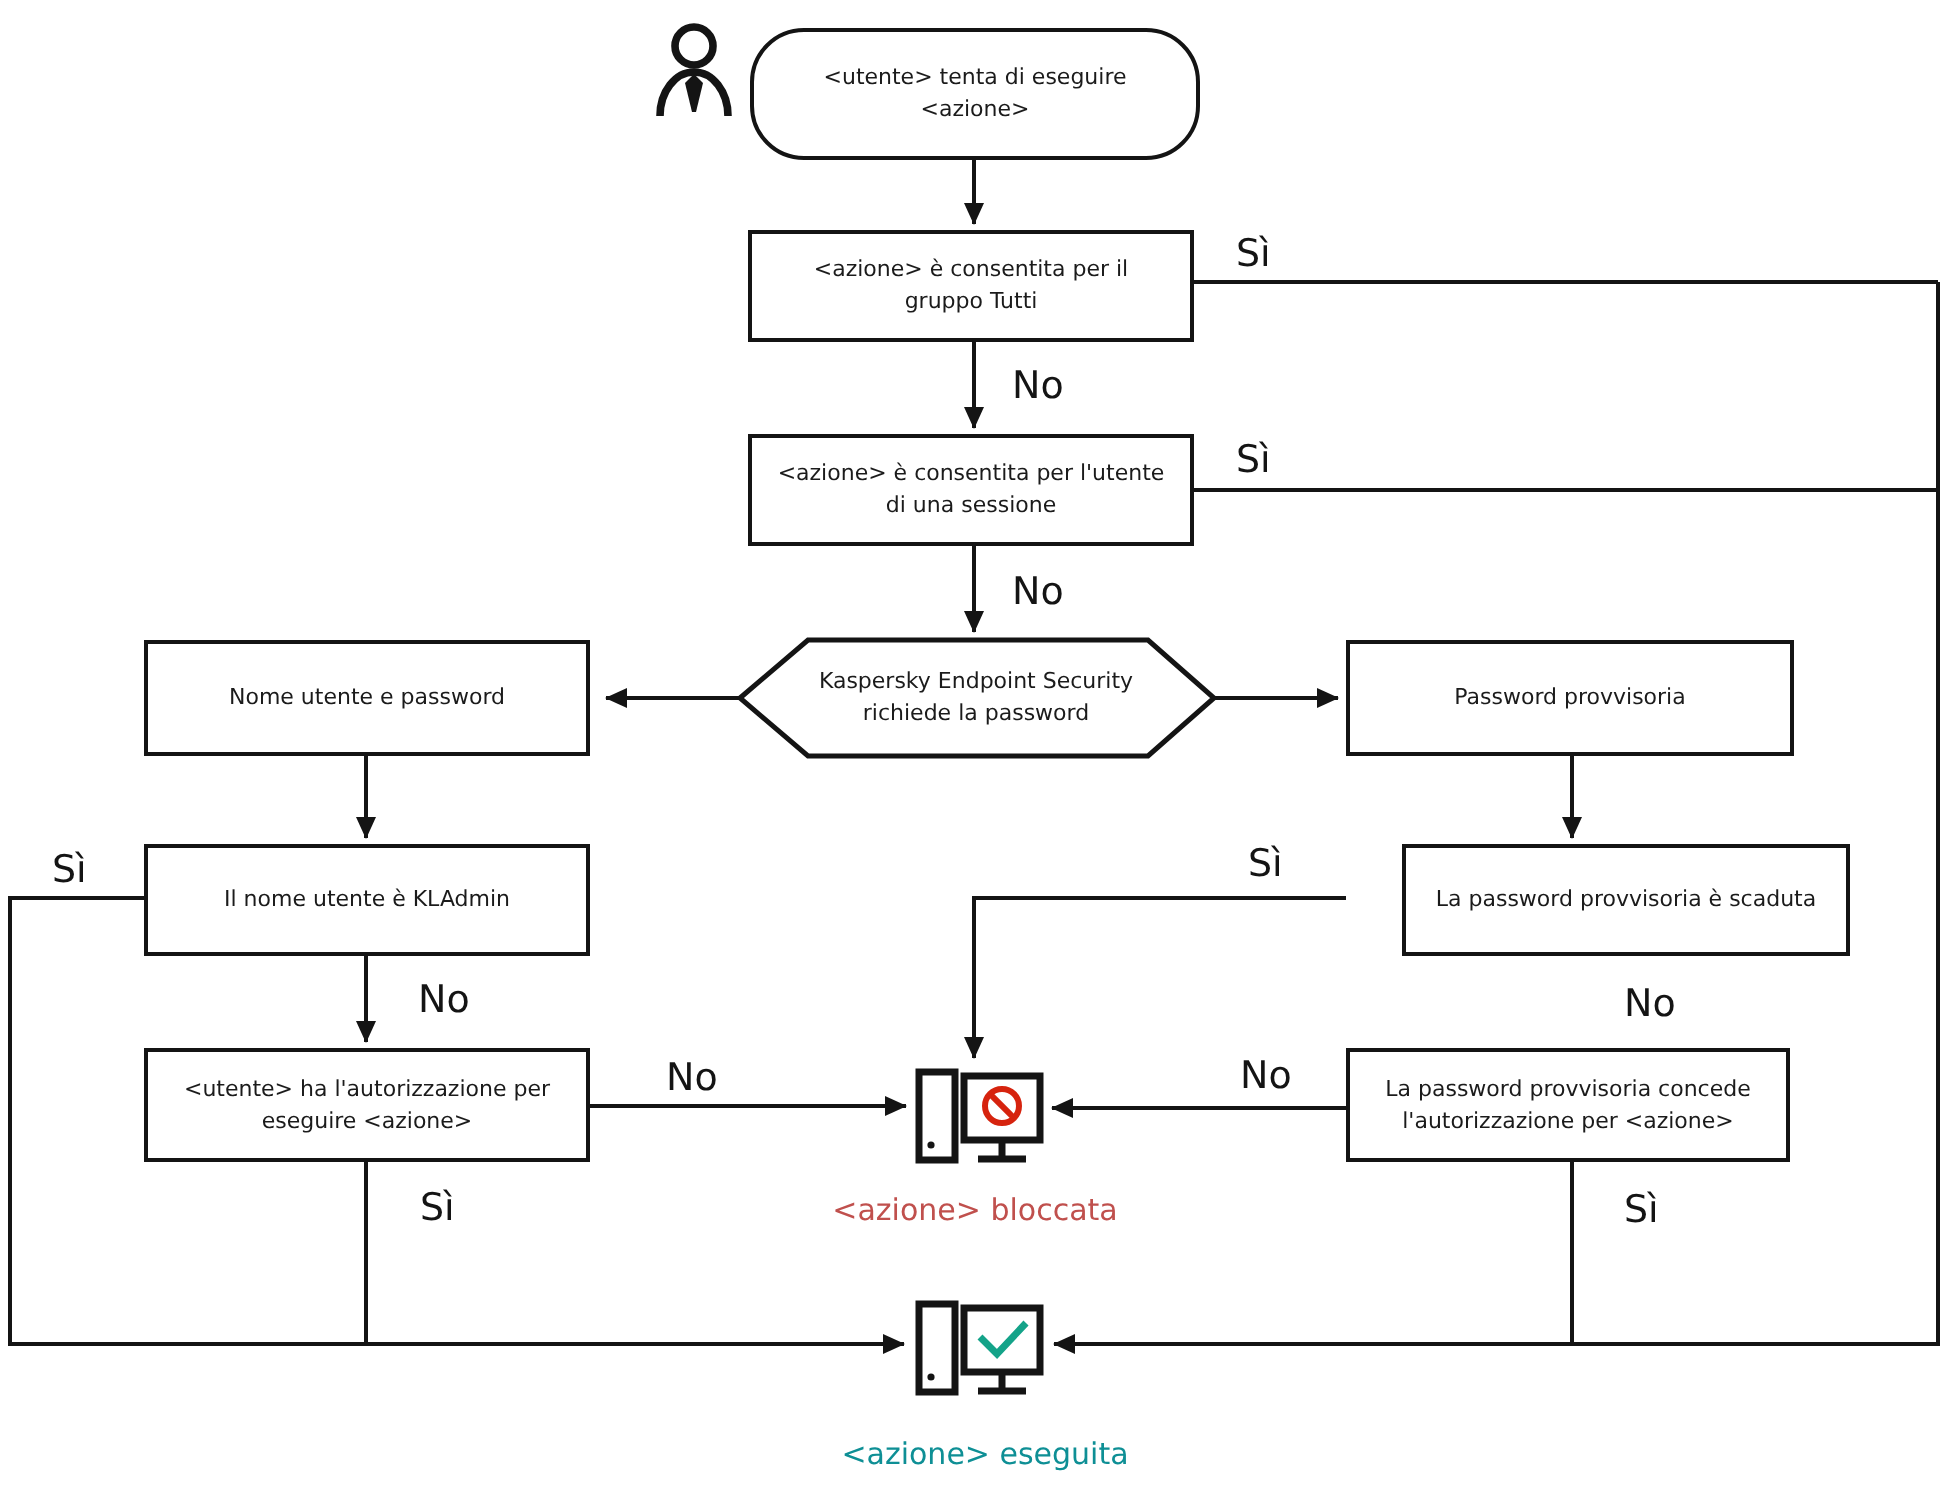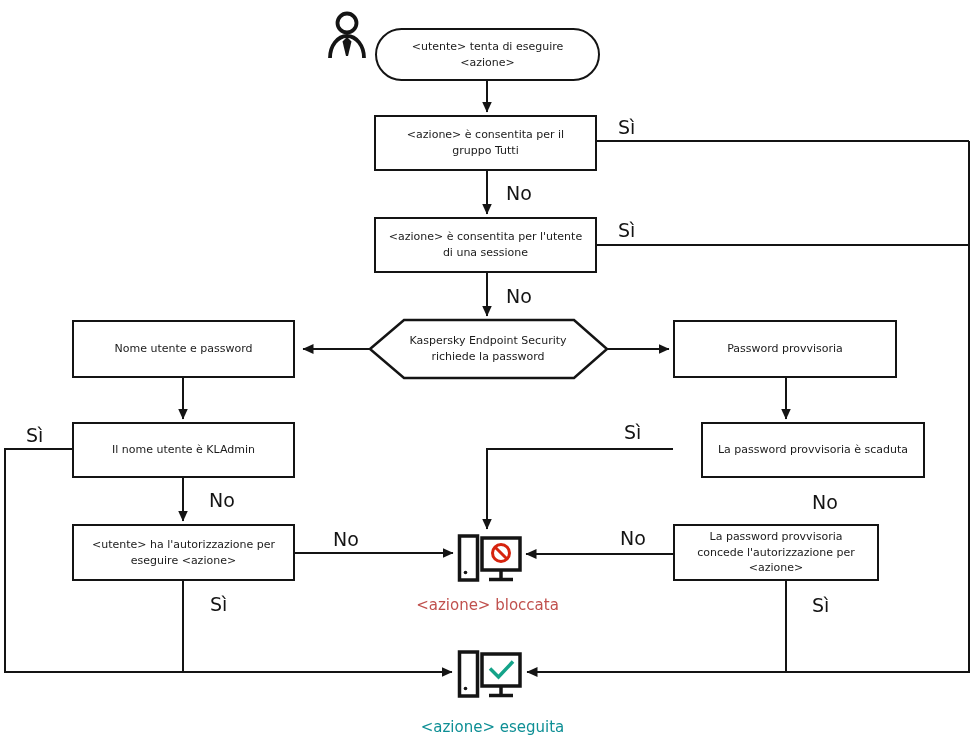--- a/index.html
+++ b/index.html
@@ -83,39 +83,39 @@
     <g>
       <rect x="459.5" y="652" width="18" height="44" fill="#fff" stroke="#141414" stroke-width="3.5"></rect>
       <circle cx="465.5" cy="688.5" r="1.8" fill="#141414"></circle>
       <rect x="482" y="654" width="38" height="32" fill="#fff" stroke="#141414" stroke-width="3.5"></rect>
       <line x1="501" y1="686" x2="501" y2="694" stroke="#141414" stroke-width="3.5"></line>
       <line x1="489" y1="695.5" x2="513" y2="695.5" stroke="#141414" stroke-width="3.5"></line>
       <polyline points="490,668.5 498.5,677 513,661.5" fill="none" stroke="#14a389" stroke-width="3.5"></polyline>
     </g>
   </svg>
 
-  <div class="box stadium" style="left:375px;top:28px;width:225px;height:53px;">&lt;utente&gt; tenta di eseguire &lt;azione&gt;</div>
+  <div class="box stadium" style="left:375px;top:14px;width:225px;height:66px;">&lt;utente&gt; tenta di eseguire &lt;azione&gt;</div>
 
   <div class="box" style="left:374px;top:115px;width:223px;height:56px;">&lt;azione&gt; è consentita per il gruppo Tutti</div>
 
   <div class="box" style="left:374px;top:217px;width:223px;height:56px;">&lt;azione&gt; è consentita per l'utente di una sessione</div>
 
   <div class="hextext" style="left:392px;top:321px;width:192px;height:56px;">Kaspersky Endpoint Security richiede la password</div>
 
   <div class="box" style="left:72px;top:320px;width:223px;height:58px;">Nome utente e password</div>
 
   <div class="box" style="left:72px;top:422px;width:223px;height:56px;">Il nome utente è KLAdmin</div>
 
   <div class="box" style="left:72px;top:524px;width:223px;height:57px;">&lt;utente&gt; ha l'autorizzazione per eseguire &lt;azione&gt;</div>
 
   <div class="box" style="left:673px;top:320px;width:224px;height:58px;">Password provvisoria</div>
 
   <div class="box" style="left:673px;top:422px;width:224px;height:56px;margin-left:28px;">La password provvisoria è scaduta</div>
 
-  <div class="box" style="left:673px;top:524px;width:206px;height:57px;">La password provvisoria concede l'autorizzazione per &lt;azione&gt;</div>
+  <div class="box" style="left:673px;top:524px;width:222px;height:57px;">La password provvisoria concede l'autorizzazione per &lt;azione&gt;</div>
 
   <span class="elabel" style="left:618px;top:116px;">Sì</span>
   <span class="elabel" style="left:506px;top:182px;">No</span>
   <span class="elabel" style="left:618px;top:219px;">Sì</span>
   <span class="elabel" style="left:506px;top:285px;">No</span>
   <span class="elabel" style="left:26px;top:424px;">Sì</span>
   <span class="elabel" style="left:209px;top:489px;">No</span>
   <span class="elabel" style="left:333px;top:528px;">No</span>
   <span class="elabel" style="left:210px;top:593px;">Sì</span>
   <span class="elabel" style="left:624px;top:421px;">Sì</span>

